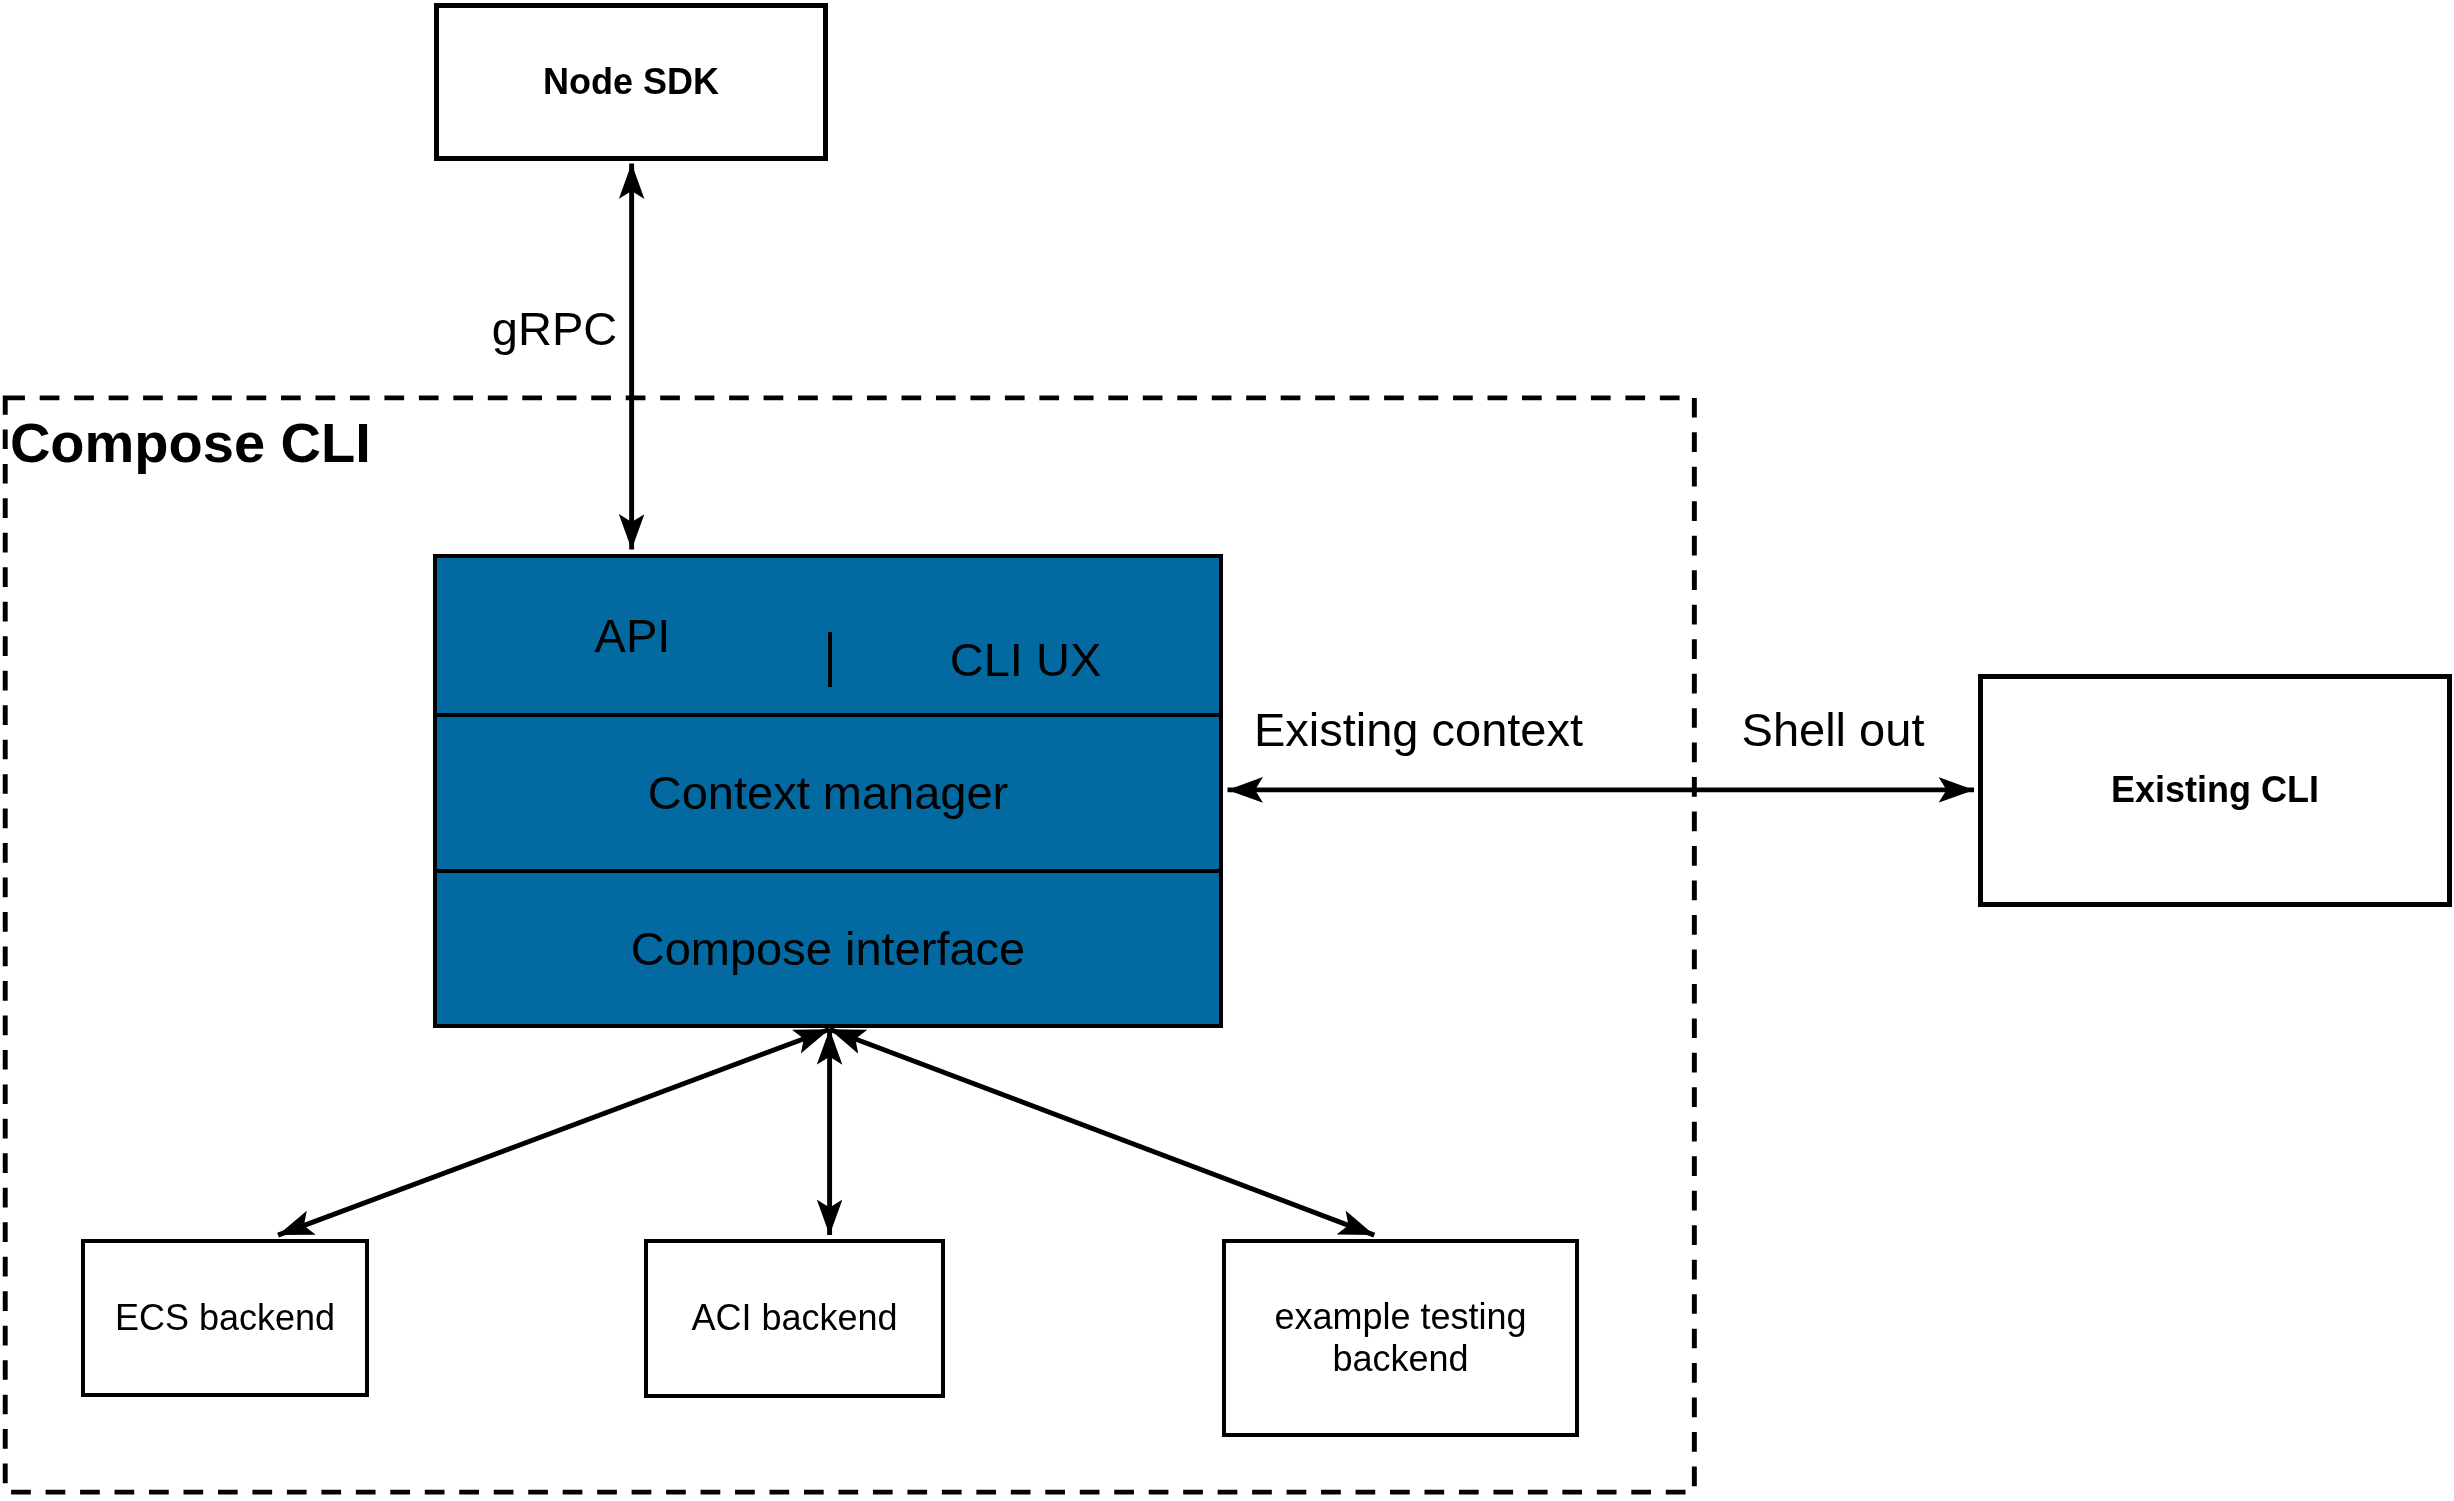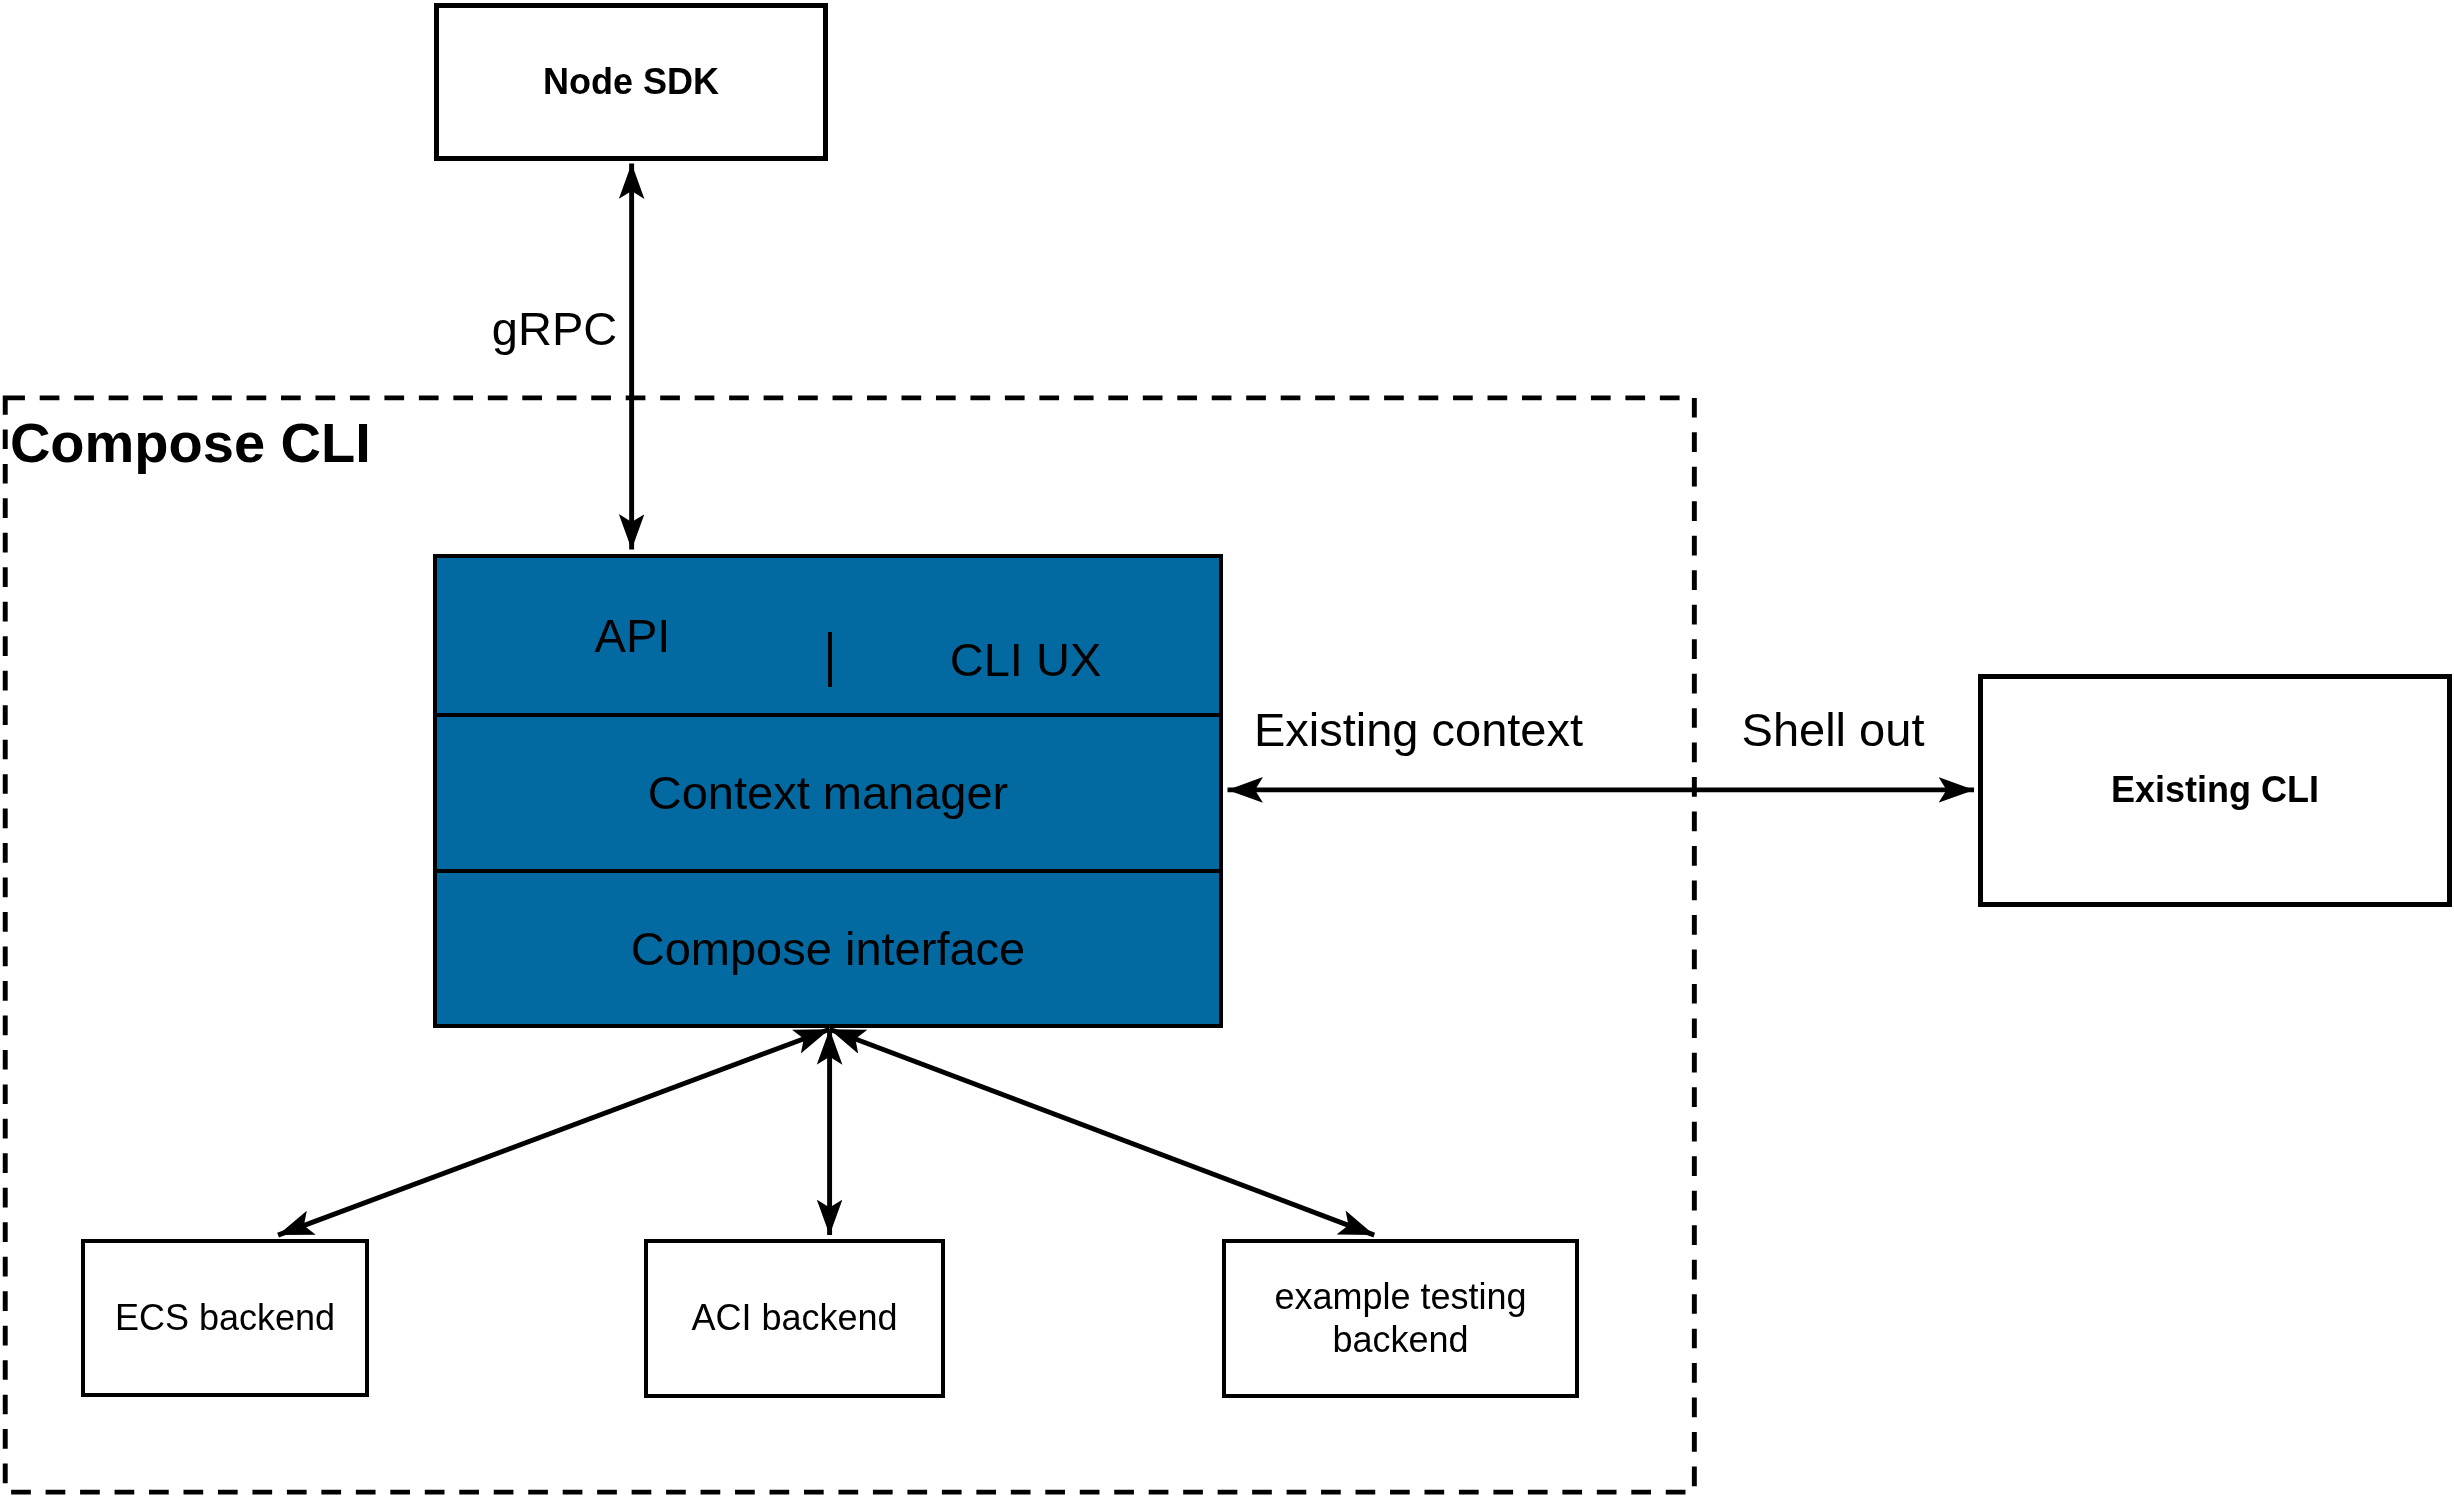--- a/index.html
+++ b/index.html
@@ -34,21 +34,21 @@
     color: #000000;
     line-height: 1.18;
   }
   .box.bold { font-weight: bold; border-width: 5.9px; }
 
   
   #node-sdk        { left: 434px;  top: 3px;    width: 394px; height: 158px; }
   #existing-cli    { left: 1978px; top: 674px;  width: 474px; height: 233px; }
   #ecs-backend     { left: 81px;   top: 1239px; width: 288px; height: 158px; }
   #aci-backend     { left: 644px;  top: 1239px; width: 301px; height: 159px; }
-  #example-backend { left: 1222px; top: 1239px; width: 357px; height: 159px; padding: 0 27px; }
+  #example-backend { left: 1222px; top: 1239px; width: 357px; height: 198px; padding: 0 27px; }
 
   
   #compound-box {
     position: absolute;
     left: 433px; top: 554px;
     width: 790px; height: 474px;
     box-sizing: border-box;
     border: 4.9px solid #000000;
     background: #0369a1;
     display: grid;

